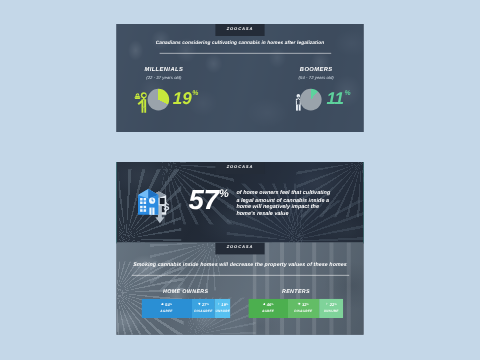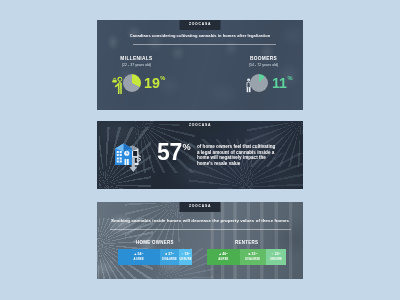--- a/index.html
+++ b/index.html
@@ -1,20 +1,20 @@
 <!DOCTYPE html>
 <html><head>
 <meta charset="utf-8">
 <style>
   html,body{margin:0;padding:0;}
   body{width:400px;height:300px;background:#c4d7e8;font-family:"Liberation Sans",sans-serif;overflow:hidden;}
-  .stage{position:relative;width:400px;height:300px;}
+  .stage{position:relative;width:400px;height:300px;font-style:italic;}
   .panel{position:absolute;left:97px;width:206px;overflow:hidden;}
   #p1{top:20px;height:90px;background:#3e4b5c;}
-  #p2{top:121px;height:68px;background:#0f766e;}
+  #p2{top:135px;height:68px;background:#0f766e;}
   #p3{top:202px;height:77px;background:#5f6a76;}
   .bg{position:absolute;inset:0;overflow:hidden;}
   .tint{position:absolute;inset:0;}
   #p1 .tint{background:rgba(58,72,90,.72);}
   #p2 .tint{background:rgba(24,30,40,.48);}
   #p3 .tint{background:rgba(86,96,108,.34);}
   .content{position:absolute;inset:0;}
   .fronds{position:absolute;overflow:hidden;}
 
   

